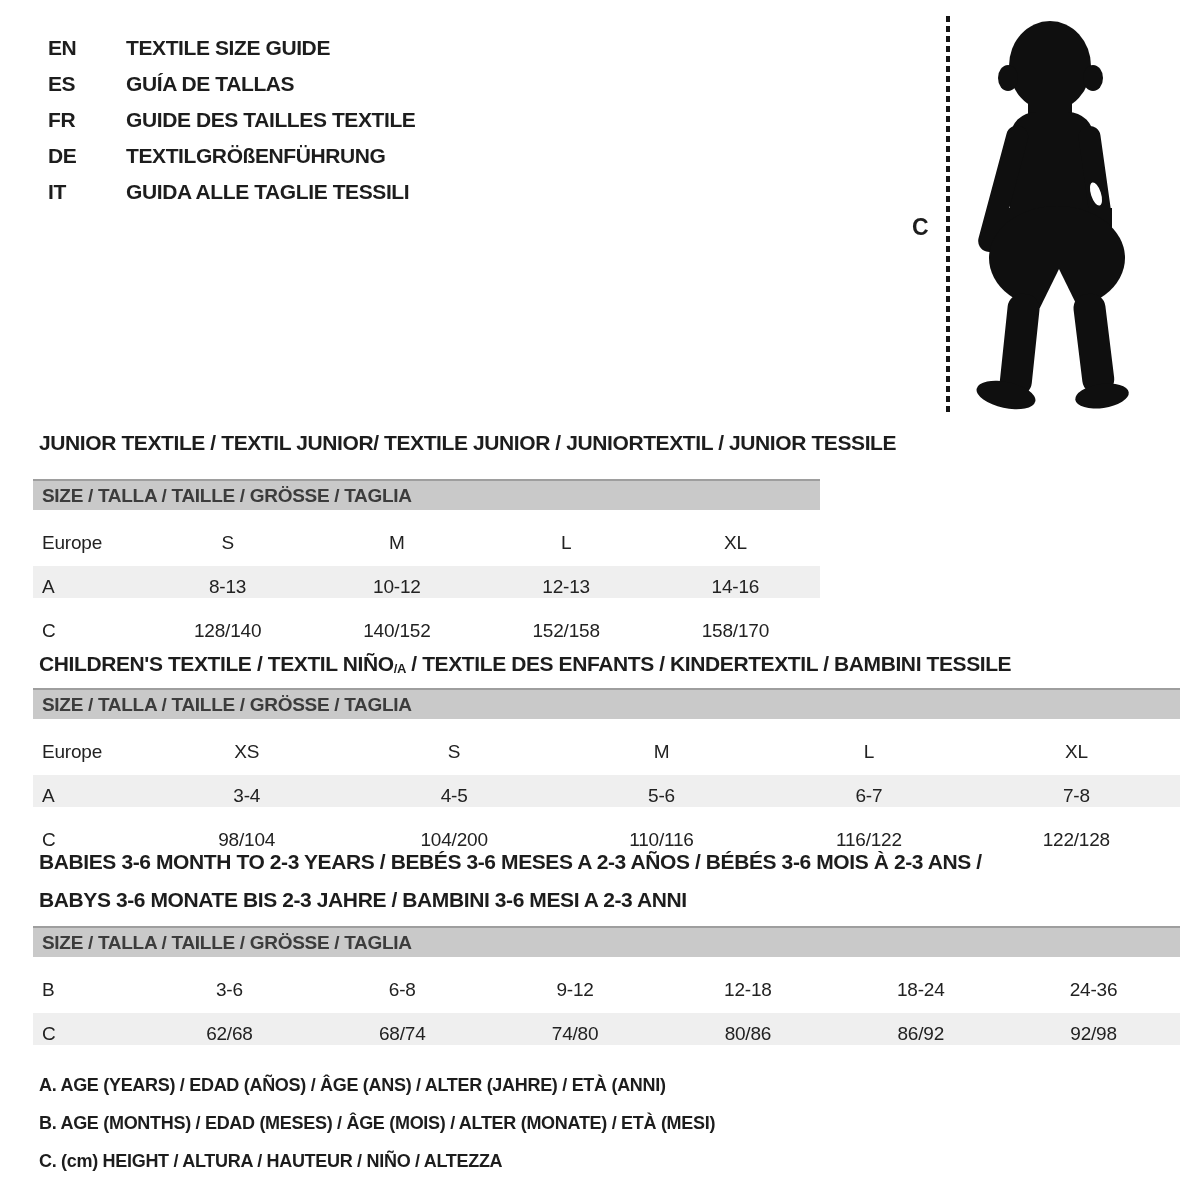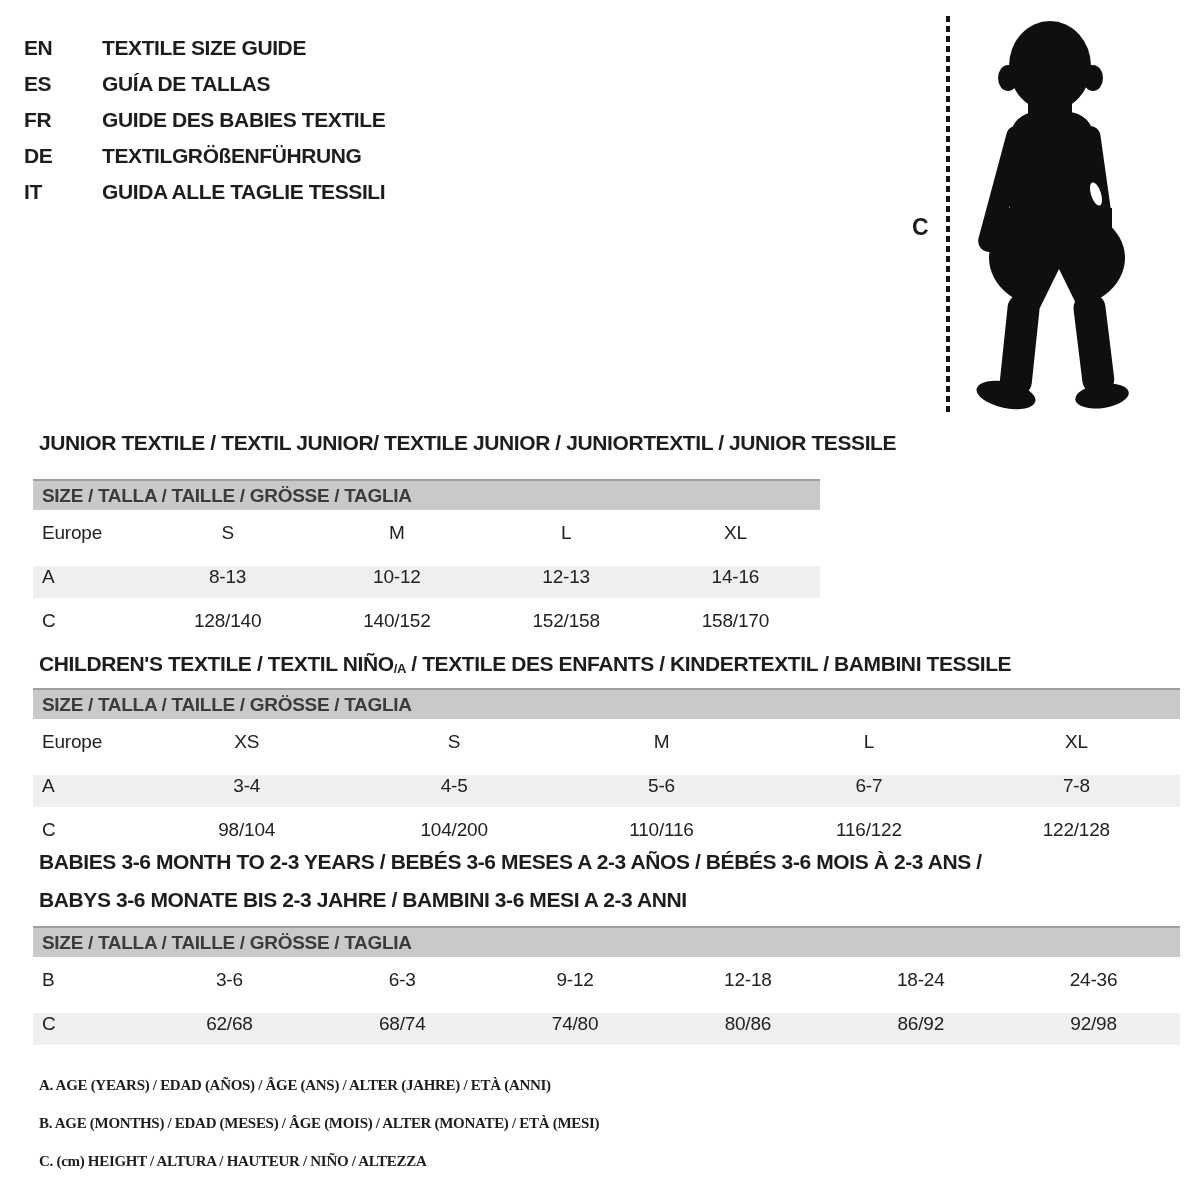--- a/index.html
+++ b/index.html
@@ -5,21 +5,21 @@
   html, body { margin:0; padding:0; }
   body {
     width:1200px; height:1200px; background:#ffffff;
     font-family:"Liberation Sans", sans-serif;
     color:#1d1d1d;
     -webkit-font-smoothing:antialiased;
   }
   .page { position:relative; width:1200px; height:1200px; overflow:hidden; background:#fff; }
 
   
-  .lang-block { position:absolute; left:24px; top:30px; }
+  .lang-block { position:absolute; left:48px; top:30px; }
   .lang-row { display:flex; height:36px; align-items:center; font-weight:700; font-size:21px; letter-spacing:-0.4px; }
   .lang-code { width:78px; }
   .lang-label { white-space:nowrap; }
 
   
   .dash-line {
     position:absolute; left:946px; top:16px; width:4px; height:400px;
     background:repeating-linear-gradient(to bottom, #141414 0 6px, transparent 6px 10px);
   }
   .measure-label { position:absolute; left:912px; top:214px; font-weight:700; font-size:23px; }
@@ -37,46 +37,46 @@
   #junior-table   { left:33px; top:479px;  width:787px; }
   #children-table { left:33px; top:688px;  width:1147px; }
   #babies-table   { left:33px; top:926px;  width:1147px; }
 
   .size-bar {
     height:31px; background:#c9c9c9; border-top:2px solid #9e9e9e;
     display:flex; align-items:center; padding-left:9px; box-sizing:border-box;
     font-size:19px; font-weight:600; color:#3c3c3c; letter-spacing:-0.3px;
     margin-bottom:3px;
   }
-  .t-row { display:flex; height:32px; align-items:flex-start; font-size:19px; letter-spacing:-0.2px; color:#222;margin-top:12px; }
+  .t-row { display:flex; height:32px; align-items:flex-end; font-size:19px; letter-spacing:-0.2px; color:#222;margin-top:12px; }
   .t-row.shaded { background:#efefef; }
   .t-label { flex:0 0 110px; padding-left:9px; box-sizing:border-box; }
   .t-cell { flex:1 1 0; text-align:center; }
 
   
   .notes { position:absolute; left:39px; top:1066px; }
-  .note-line { height:38px; display:flex; align-items:center; font-weight:700; font-size:15px; letter-spacing:-0.3px; white-space:nowrap;font-family:Liberation Serif, serif; }
+  .note-line { height:38px; display:flex; align-items:center; font-weight:700; font-size:18px; letter-spacing:-0.3px; white-space:nowrap; }
 </style>
 </head>
 <body>
 
 <div class="page">
 
   <div class="lang-block">
     <div class="lang-row">
       <span class="lang-code">EN</span>
       <span class="lang-label">TEXTILE SIZE GUIDE</span>
     </div>
     <div class="lang-row">
       <span class="lang-code">ES</span>
       <span class="lang-label">GUÍA DE TALLAS</span>
     </div>
     <div class="lang-row">
       <span class="lang-code">FR</span>
-      <span class="lang-label">GUIDE DES BABIES TEXTILE</span>
+      <span class="lang-label">GUIDE DES TAILLES TEXTILE</span>
     </div>
     <div class="lang-row">
       <span class="lang-code">DE</span>
       <span class="lang-label">TEXTILGRÖßENFÜHRUNG</span>
     </div>
     <div class="lang-row">
       <span class="lang-code">IT</span>
       <span class="lang-label">GUIDA ALLE TAGLIE TESSILI</span>
     </div>
   </div>
@@ -174,21 +174,21 @@
 
   <div class="section-title" id="babies-title">
     <div>BABIES 3-6 MONTH TO 2-3 YEARS / BEBÉS 3-6 MESES A 2-3 AÑOS / BÉBÉS 3-6 MOIS À 2-3 ANS /</div>
     <div>BABYS 3-6 MONATE BIS 2-3 JAHRE / BAMBINI 3-6 MESI A 2-3 ANNI</div>
   </div>
   <div class="size-table" id="babies-table">
     <div class="size-bar">SIZE / TALLA / TAILLE / GRÖSSE / TAGLIA</div>
     <div class="t-row">
       <span class="t-label">B</span>
       <span class="t-cell">3-6</span>
-      <span class="t-cell">6-3</span>
+      <span class="t-cell">6-8</span>
       <span class="t-cell">9-12</span>
       <span class="t-cell">12-18</span>
       <span class="t-cell">18-24</span>
       <span class="t-cell">24-36</span>
     </div>
     <div class="t-row shaded">
       <span class="t-label">C</span>
       <span class="t-cell">62/68</span>
       <span class="t-cell">68/74</span>
       <span class="t-cell">74/80</span>

